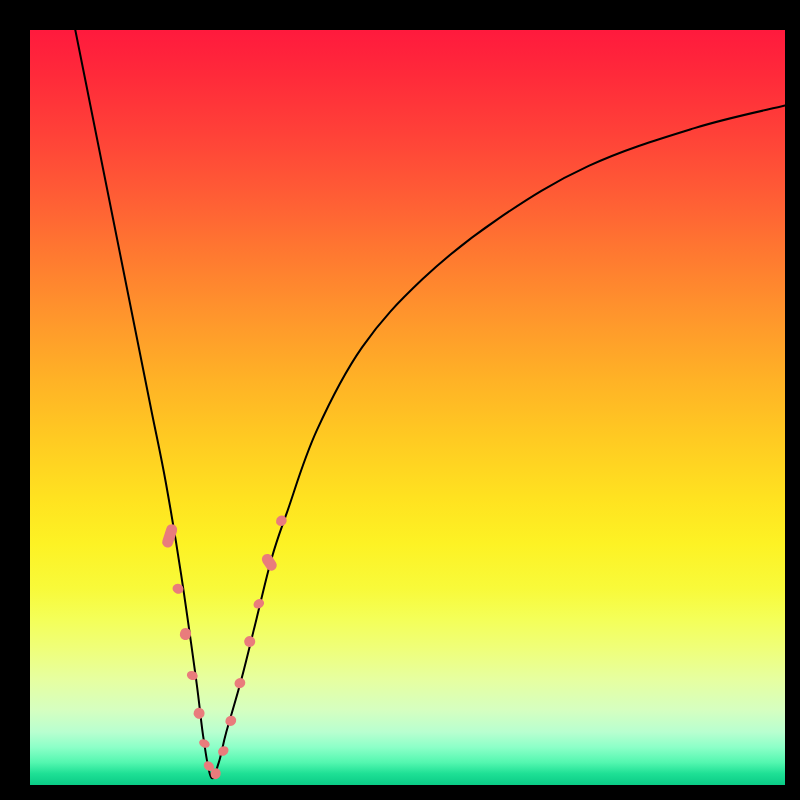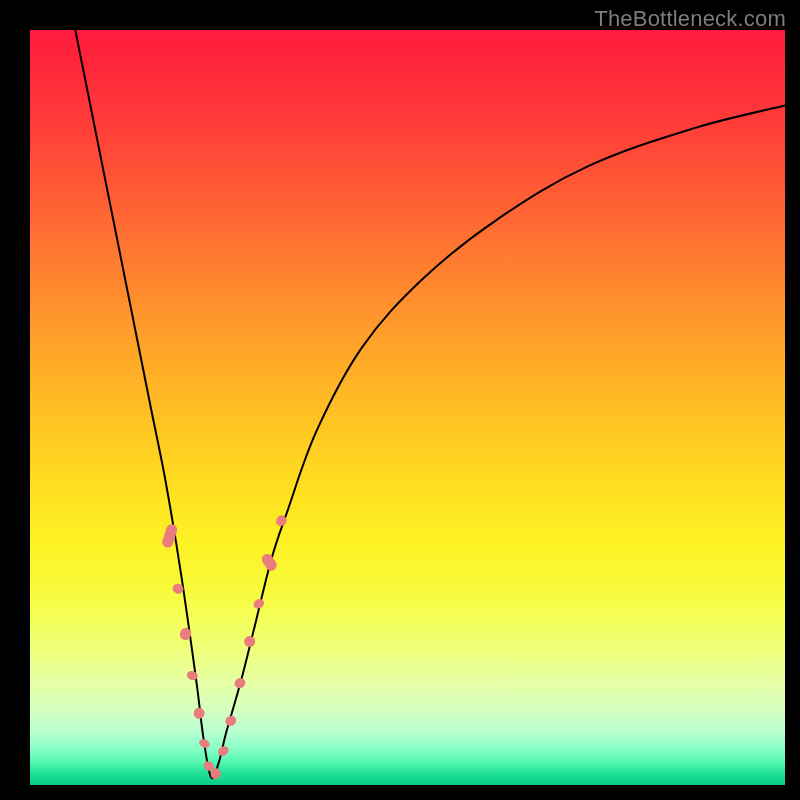--- a/index.html
+++ b/index.html
@@ -101,14 +101,13 @@
           <rect x="-4.5" y="-5.5" width="9.0" height="11.0" rx="5.5" ry="5.5" class="marker" transform="translate(193.3,721.0) rotate(55)"></rect>
           <rect x="-5.0" y="-5.5" width="10.0" height="11.0" rx="5.5" ry="5.5" class="marker" transform="translate(200.8,690.8) rotate(60)"></rect>
           <rect x="-5.0" y="-5.5" width="10.0" height="11.0" rx="5.5" ry="5.5" class="marker" transform="translate(209.9,653.1) rotate(62)"></rect>
           <rect x="-5.5" y="-5.5" width="11.0" height="11.0" rx="5.5" ry="5.5" class="marker" transform="translate(219.7,611.5) rotate(60)"></rect>
           <rect x="-4.5" y="-5.5" width="9.0" height="11.0" rx="5.5" ry="5.5" class="marker" transform="translate(228.8,573.8) rotate(58)"></rect>
           <rect x="-9.0" y="-5.5" width="18.0" height="11.0" rx="5.5" ry="5.5" class="marker" transform="translate(239.3,532.3) rotate(56)"></rect>
           <rect x="-5.0" y="-5.5" width="10.0" height="11.0" rx="5.5" ry="5.5" class="marker" transform="translate(251.4,490.8) rotate(52)"></rect>
         </g>
     </svg>
   </div>
-  <div class="watermark">TheBottleneck.com</div>
 </div>
 
 </body></html>

